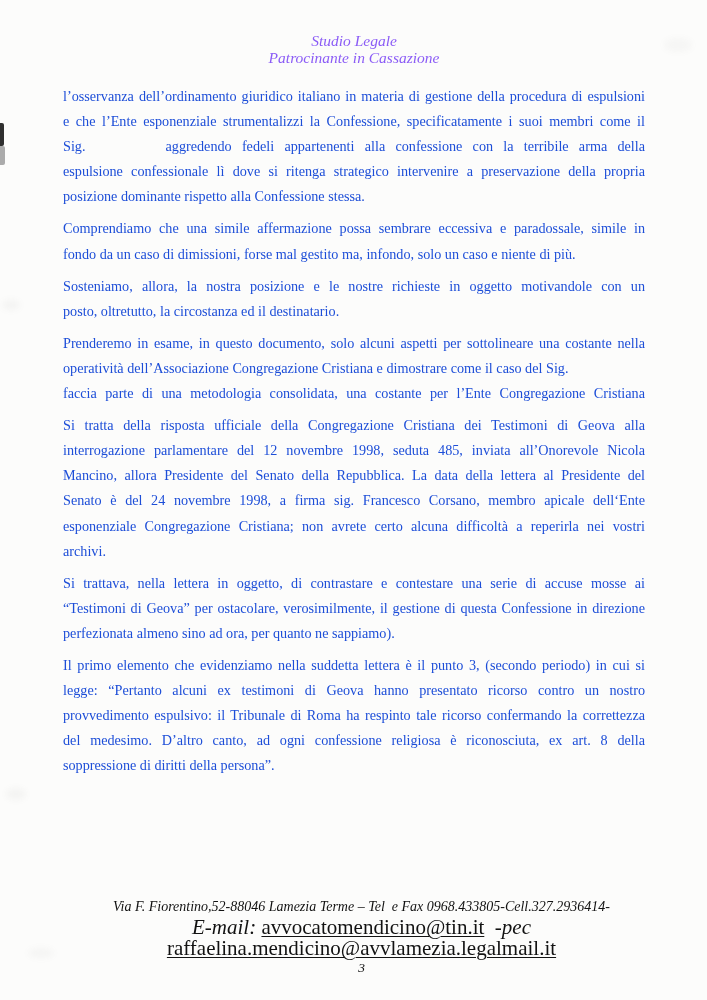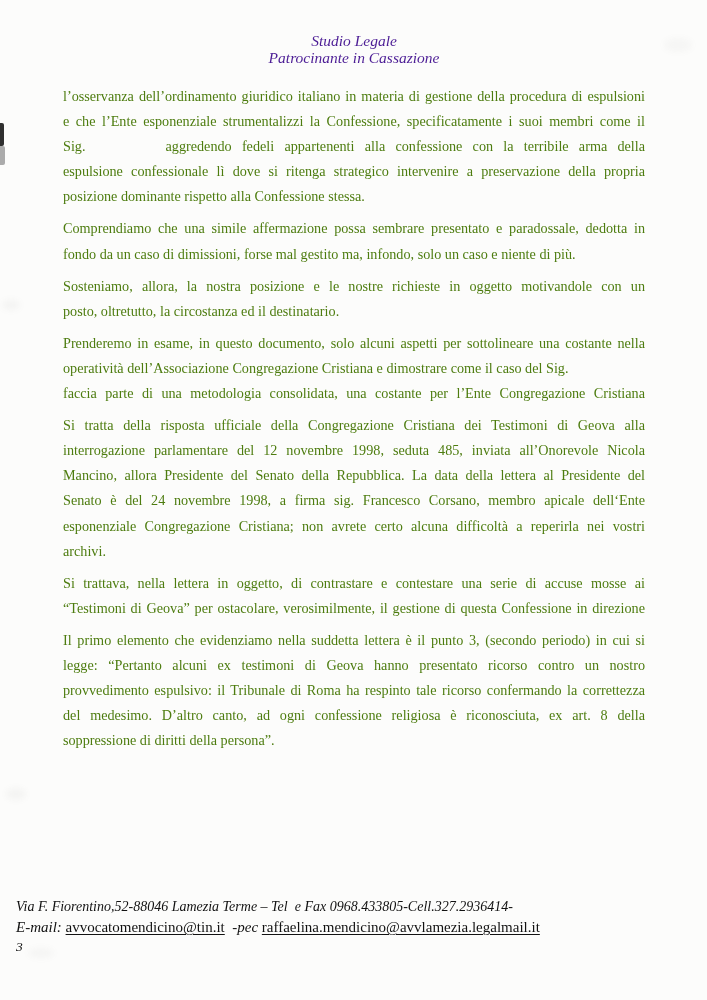--- a/index.html
+++ b/index.html
@@ -15,59 +15,60 @@
   
   .letterhead {
     position: absolute;
     top: 32px;
     left: 63px;
     width: 582px;
     text-align: center;
     font-style: italic;
     font-size: 15.5px;
     line-height: 17px;
-    color: #4c1d95;
+    color: #8b5cf6;
   }
   
   .doc-body {
     position: absolute;
     top: 84px;
     left: 63px;
     width: 582px;
     font-size: 14.2px;
-    color: #4d7c0f;
+    color: #1d4ed8;
   }
   .para { margin: 0 0 7px 0; }
   .line {
     line-height: 25.1px;
     white-space: normal;
   }
   .line.j {
     text-align: justify;
     text-align-last: justify;
     text-justify: inter-word;
   }
   .gap { display: inline-block; height: 1px; }
   
   .footer {
     position: absolute;
     top: 897px;
     left: 0;
     right: 0;
+    text-align: center;
     color: #121212;
     margin-left: 16px;
   }
   .footer-address {
     font-style: italic;
     font-size: 14px;
     line-height: 20px;
     white-space: pre-wrap;
   }
   .footer-contact {
-    font-size: 15px;
+    font-size: 21px;
     line-height: 21px;
   }
   .footer-contact span { white-space: pre-wrap; }
   .seg-italic { font-style: italic; }
   .seg-underline {
     font-style: normal;
     text-decoration: underline;
     text-decoration-thickness: 1px;
     text-underline-offset: 2px;
   }
@@ -108,21 +109,21 @@
 
   <div class="doc-body">
       <div class="para">
         <div class="line j">l’osservanza dell’ordinamento giuridico italiano in materia di gestione della procedura di espulsioni</div>
         <div class="line j">e che l’Ente esponenziale strumentalizzi la Confessione, specificatamente i suoi membri come il</div>
         <div class="line j">Sig.<span class="gap" style="width: 80px;"></span>aggredendo fedeli appartenenti alla confessione con la terribile arma della</div>
         <div class="line j">espulsione confessionale lì dove si ritenga strategico intervenire a preservazione della propria</div>
         <div class="line">posizione dominante rispetto alla Confessione stessa.</div>
       </div>
       <div class="para">
-        <div class="line j">Comprendiamo che una simile affermazione possa sembrare presentato e paradossale, dedotta in</div>
+        <div class="line j">Comprendiamo che una simile affermazione possa sembrare eccessiva e paradossale, simile in</div>
         <div class="line">fondo da un caso di dimissioni, forse mal gestito ma, infondo, solo un caso e niente di più.</div>
       </div>
       <div class="para">
         <div class="line j">Sosteniamo, allora, la nostra posizione e le nostre richieste in oggetto motivandole con un</div>
         <div class="line">posto, oltretutto, la circostanza ed il destinatario.</div>
       </div>
       <div class="para">
         <div class="line j">Prenderemo in esame, in questo documento, solo alcuni aspetti per sottolineare una costante nella</div>
         <div class="line">operatività dell’Associazione Congregazione Cristiana e dimostrare come il caso del Sig.</div>
         <div class="line j">faccia parte di una metodologia consolidata, una costante per l’Ente Congregazione Cristiana</div>
@@ -131,20 +132,21 @@
         <div class="line j">Si tratta della risposta ufficiale della Congregazione Cristiana dei Testimoni di Geova alla</div>
         <div class="line j">interrogazione parlamentare del 12 novembre 1998, seduta 485, inviata all’Onorevole Nicola</div>
         <div class="line j">Mancino, allora Presidente del Senato della Repubblica. La data della lettera al Presidente del</div>
         <div class="line j">Senato è del 24 novembre 1998, a firma sig. Francesco Corsano, membro apicale dell‘Ente</div>
         <div class="line j">esponenziale Congregazione Cristiana; non avrete certo alcuna difficoltà a reperirla nei vostri</div>
         <div class="line">archivi.</div>
       </div>
       <div class="para">
         <div class="line j">Si trattava, nella lettera in oggetto, di contrastare e contestare una serie di accuse mosse ai</div>
         <div class="line j">“Testimoni di Geova” per ostacolare, verosimilmente, il gestione di questa Confessione in direzione</div>
+        <div class="line">perfezionata almeno sino ad ora, per quanto ne sappiamo).</div>
       </div>
       <div class="para">
         <div class="line j">Il primo elemento che evidenziamo nella suddetta lettera è il punto 3, (secondo periodo) in cui si</div>
         <div class="line j">legge: “Pertanto alcuni ex testimoni di Geova hanno presentato ricorso contro un nostro</div>
         <div class="line j">provvedimento espulsivo: il Tribunale di Roma ha respinto tale ricorso confermando la correttezza</div>
         <div class="line j">del medesimo. D’altro canto, ad ogni confessione religiosa è riconosciuta, ex art. 8 della</div>
         <div class="line">soppressione di diritti della persona”.</div>
       </div>
     </div>
 

